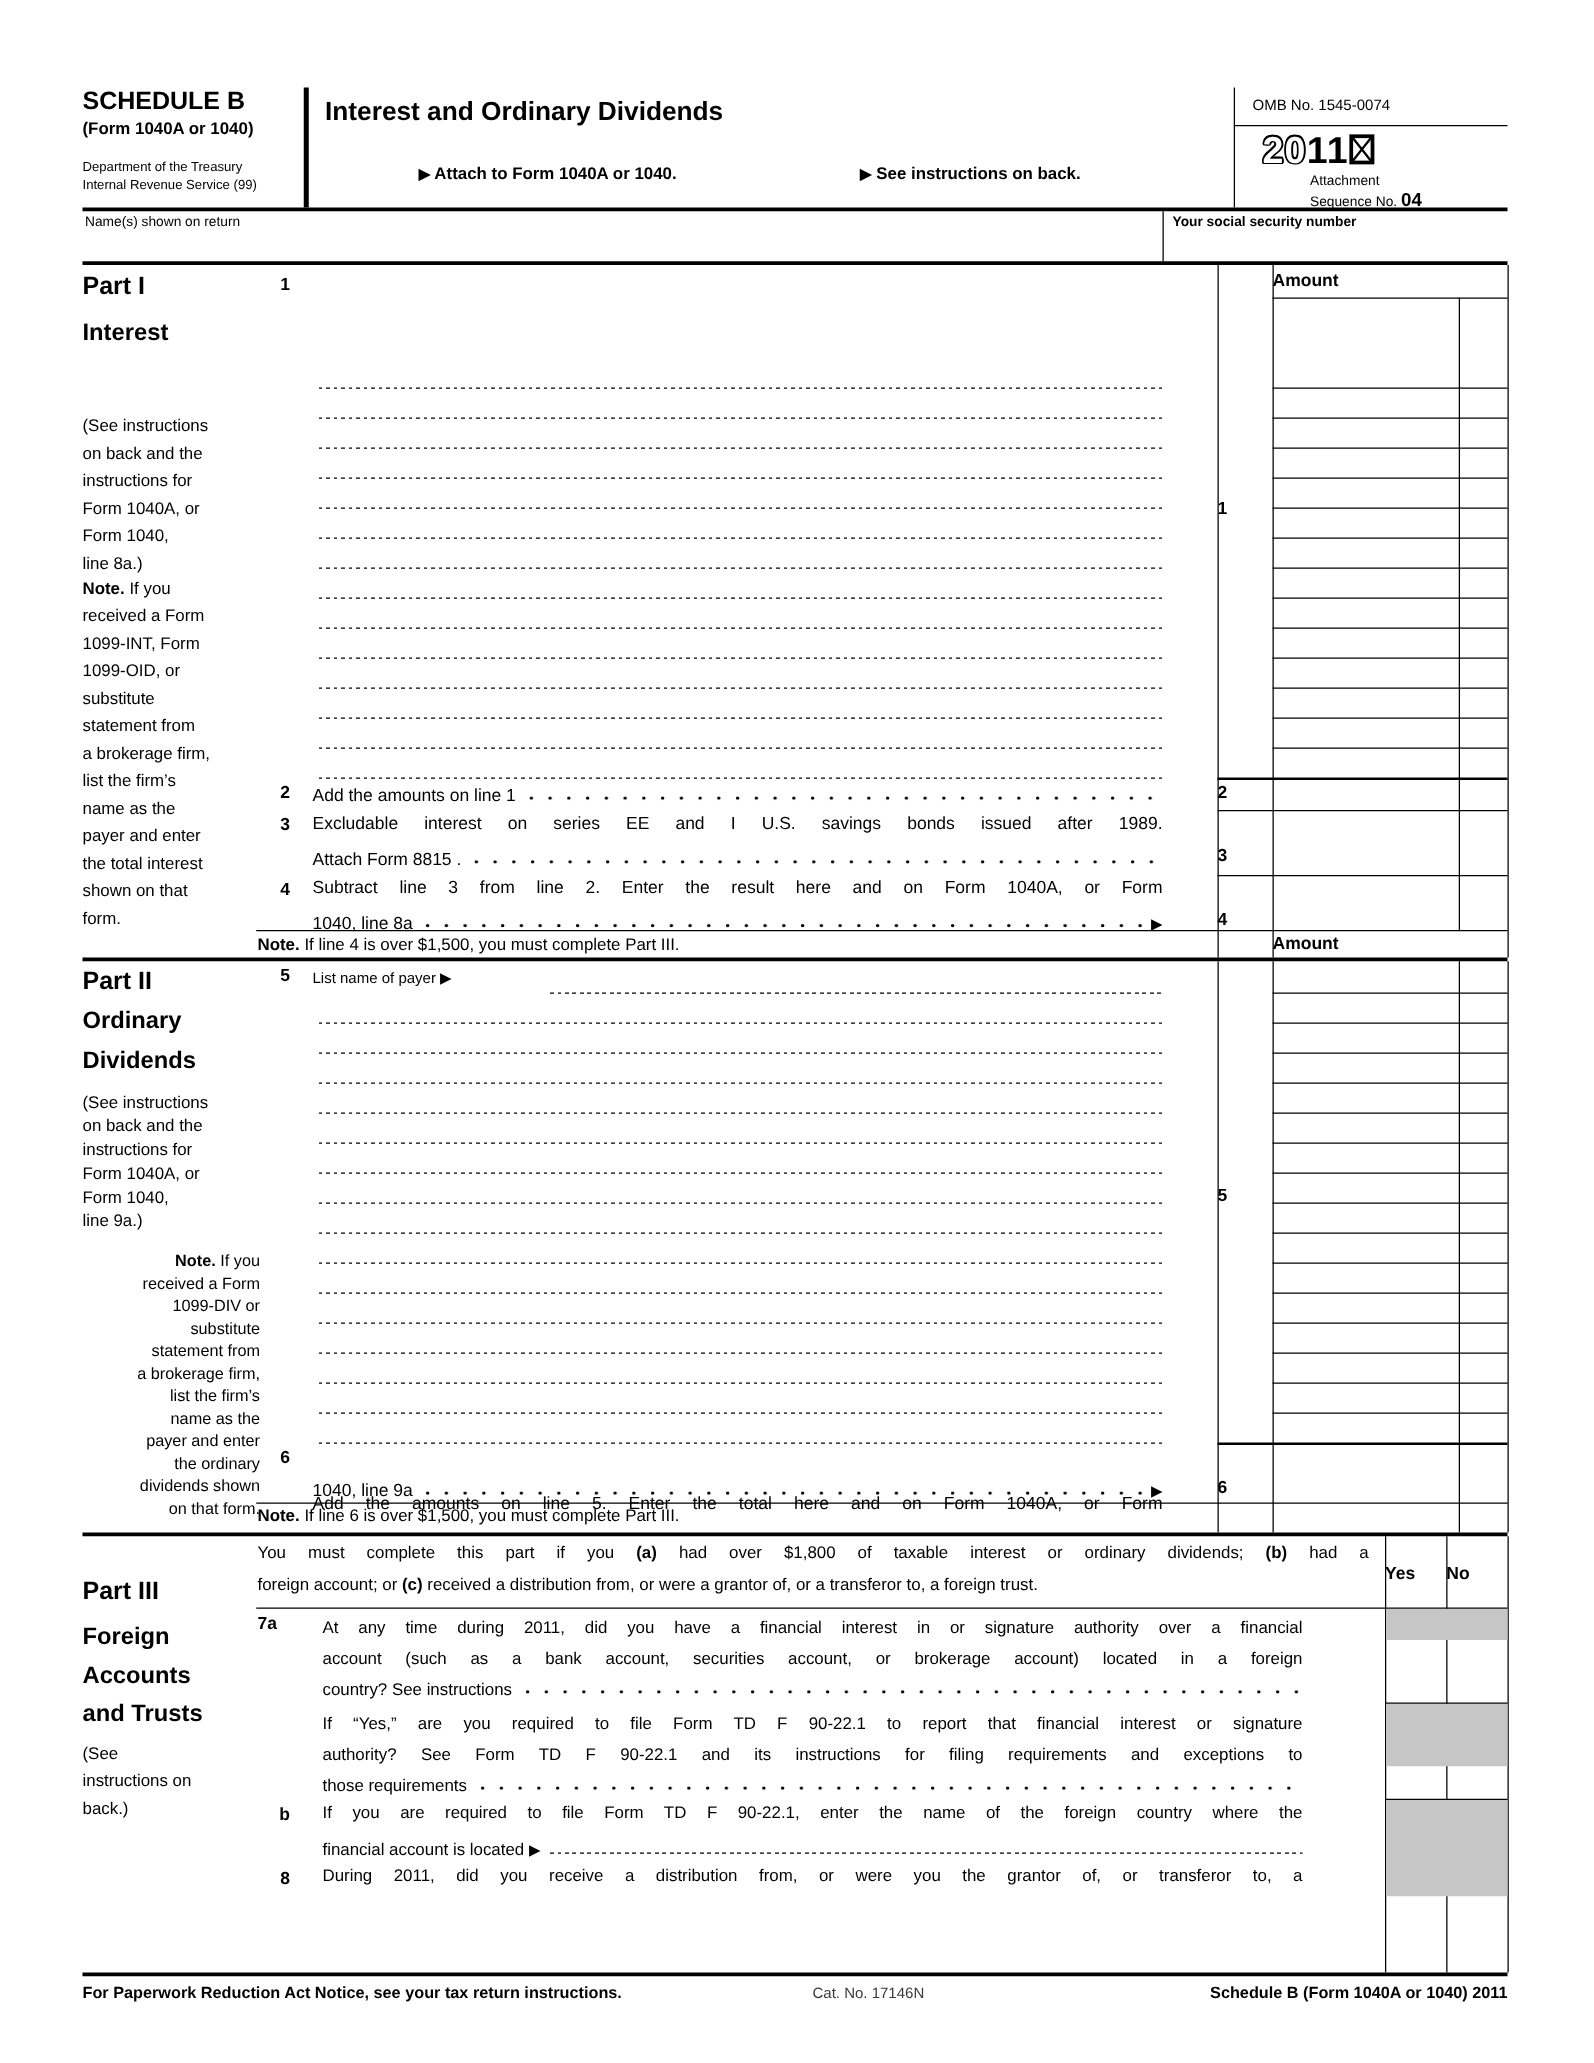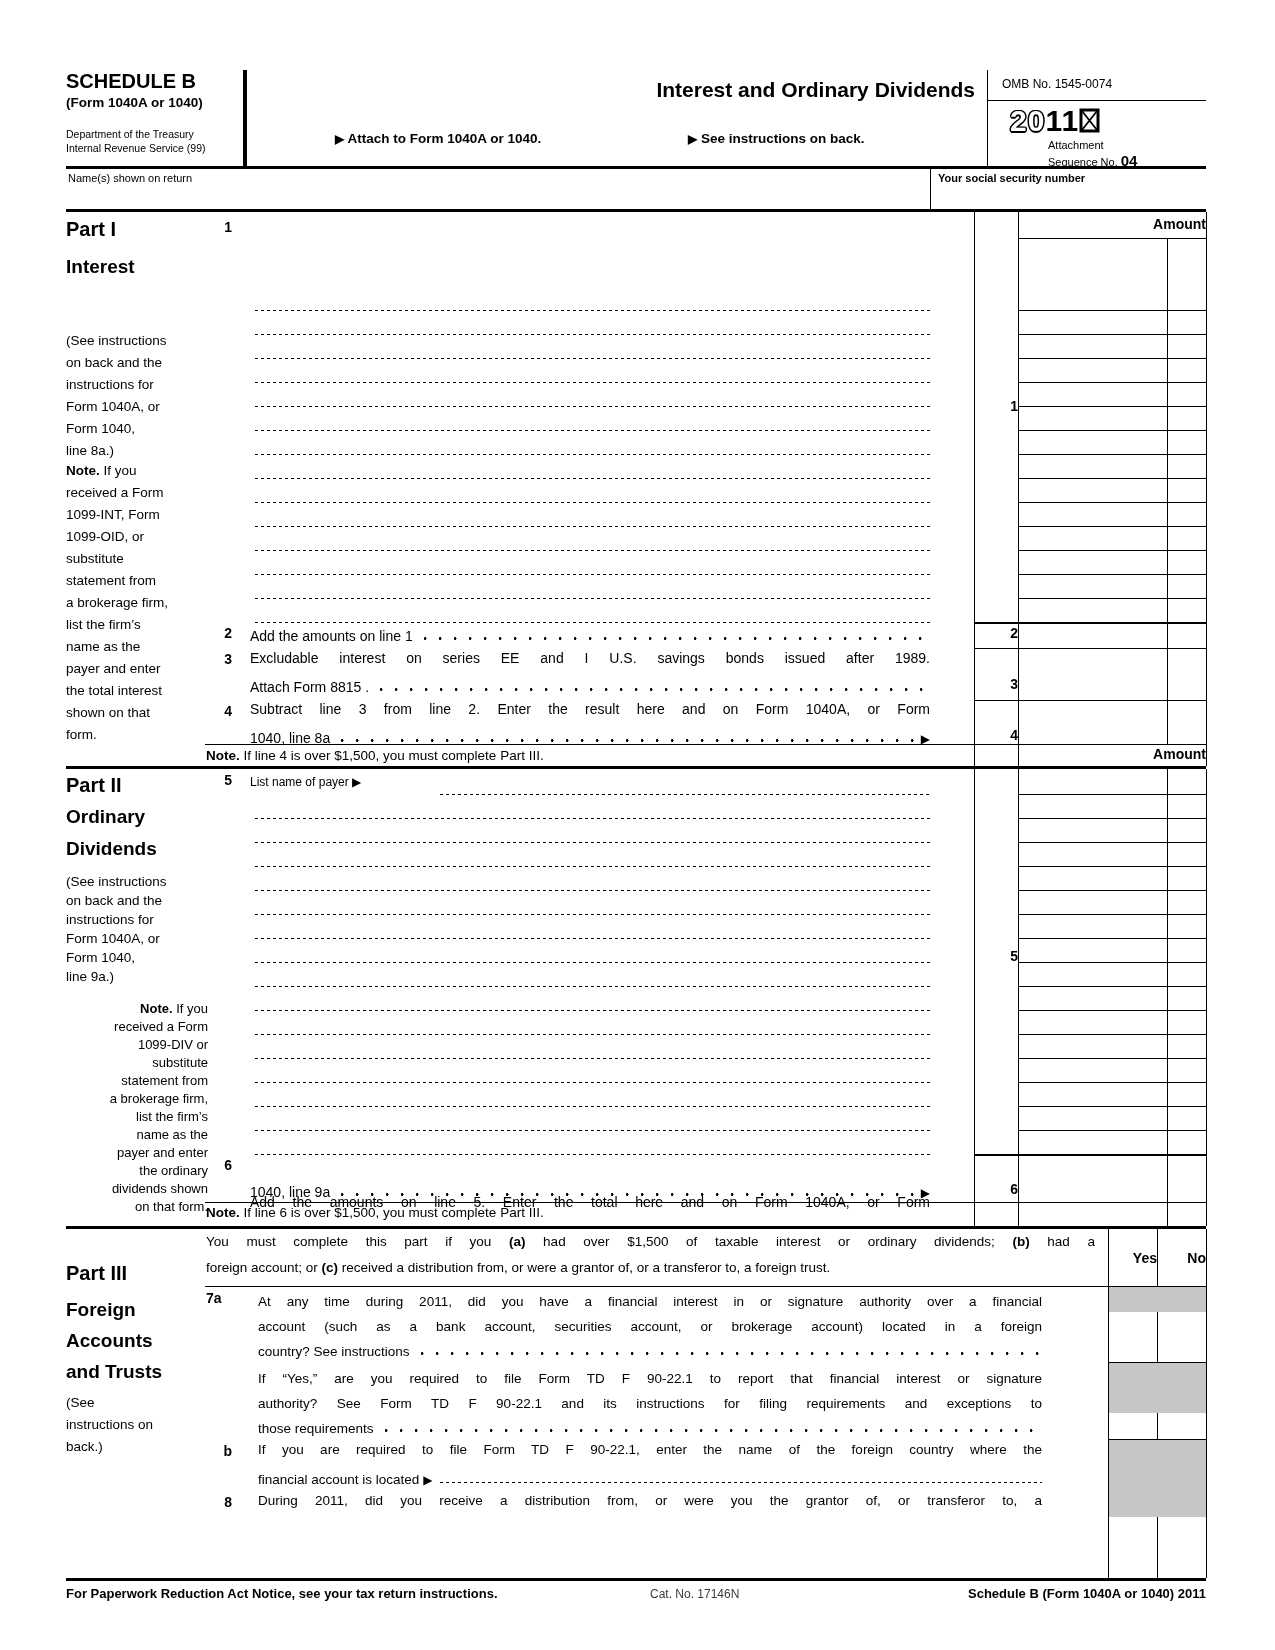--- a/index.html
+++ b/index.html
@@ -8,21 +8,21 @@
   .abs{position:absolute;box-sizing:border-box;}
   .b{font-weight:bold;}
   .hr{position:absolute;background:#000;height:1px;}
   .hr2{position:absolute;background:#000;height:2px;}
   .hr3{position:absolute;background:#000;height:3px;}
   .vr{position:absolute;background:#000;width:1px;}
   .vr4{position:absolute;background:#000;width:4px;}
   .t10{font-size:10.5px;} .t11{font-size:11px;} .t12{font-size:12px;}
   .t13{font-size:13px;text-align:right;} .t135{font-size:13.5px;} .t14{font-size:14px;}
   .t15{font-size:15px;} .t19{font-size:19px;} .t20{font-size:20px;} .t21{font-size:21px;}
-  .ctr{text-align:right;} .rt{text-align:right;}
+  .ctr{text-align:left;} .rt{text-align:right;}
   .pre{white-space:pre-line;}
   .just{text-align:justify;text-align-last:justify;white-space:pre-line;}
   .dashline{position:absolute;height:1px;
     background:repeating-linear-gradient(90deg,#000 0 3px,transparent 3px 6px);}
   .dotrow{display:flex;align-items:flex-end;}
   .dotrow .txt{white-space:nowrap;}
   .dots{flex:1;height:5px;margin:0 2px 3px 10px;
     background:radial-gradient(circle at 2.2px 2.5px,#000 1.15px,transparent 1.5px) repeat-x;
     background-size:15px 5px;}
   .dashfill{flex:1;height:1px;align-self:flex-end;margin:0 0 4px 8px;
@@ -266,21 +266,21 @@
   <div class="hr" style="left:1108px;top:1362px;width:98px;"></div>
   <div class="hr" style="left:1108px;top:1439px;width:98px;"></div>
 
   <div class="abs entry" style="left:1109px;top:1332px;width:47px;height:28px;"></div>
   <div class="abs entry" style="left:1158px;top:1332px;width:47px;height:28px;"></div>
   <div class="abs entry" style="left:1109px;top:1413px;width:47px;height:25px;"></div>
   <div class="abs entry" style="left:1158px;top:1413px;width:47px;height:25px;"></div>
   <div class="abs entry" style="left:1109px;top:1517px;width:47px;height:28px;"></div>
   <div class="abs entry" style="left:1158px;top:1517px;width:47px;height:28px;"></div>
 
-  <div class="abs t135" style="left:206px;top:1234px;width:889px;text-align:justify;text-align-last:justify;"><span>You must complete this part if you </span><span class="b">(a)</span><span> had over $1,500 of taxable interest or ordinary dividends; </span><span class="b">(b)</span><span> had a</span></div>
+  <div class="abs t135" style="left:206px;top:1234px;width:889px;text-align:justify;text-align-last:justify;"><span>You must complete this part if you </span><span class="b">(a)</span><span> had over $1,800 of taxable interest or ordinary dividends; </span><span class="b">(b)</span><span> had a</span></div>
   <div class="abs t135" style="left:206px;top:1260px;width:889px;"><span>foreign account; or </span><span class="b">(c)</span><span> received a distribution from, or were a grantor of, or a transferor to, a foreign trust.</span></div>
 
   <div class="abs b t14" style="left:206px;top:1290px;">7a</div>
   <div class="abs t135 lh25 just" style="left:258px;top:1289px;width:784px;">At any time during 2011, did you have a financial interest in or signature authority over a financial
 account (such as a bank account, securities account, or brokerage account) located in a foreign</div>
   <div class="abs t135 dotrow" style="left:258px;top:1339px;width:784px;height:20px;">
       <span class="txt">country? See instructions</span>
       <span class="dots"></span>
     </div>
 

